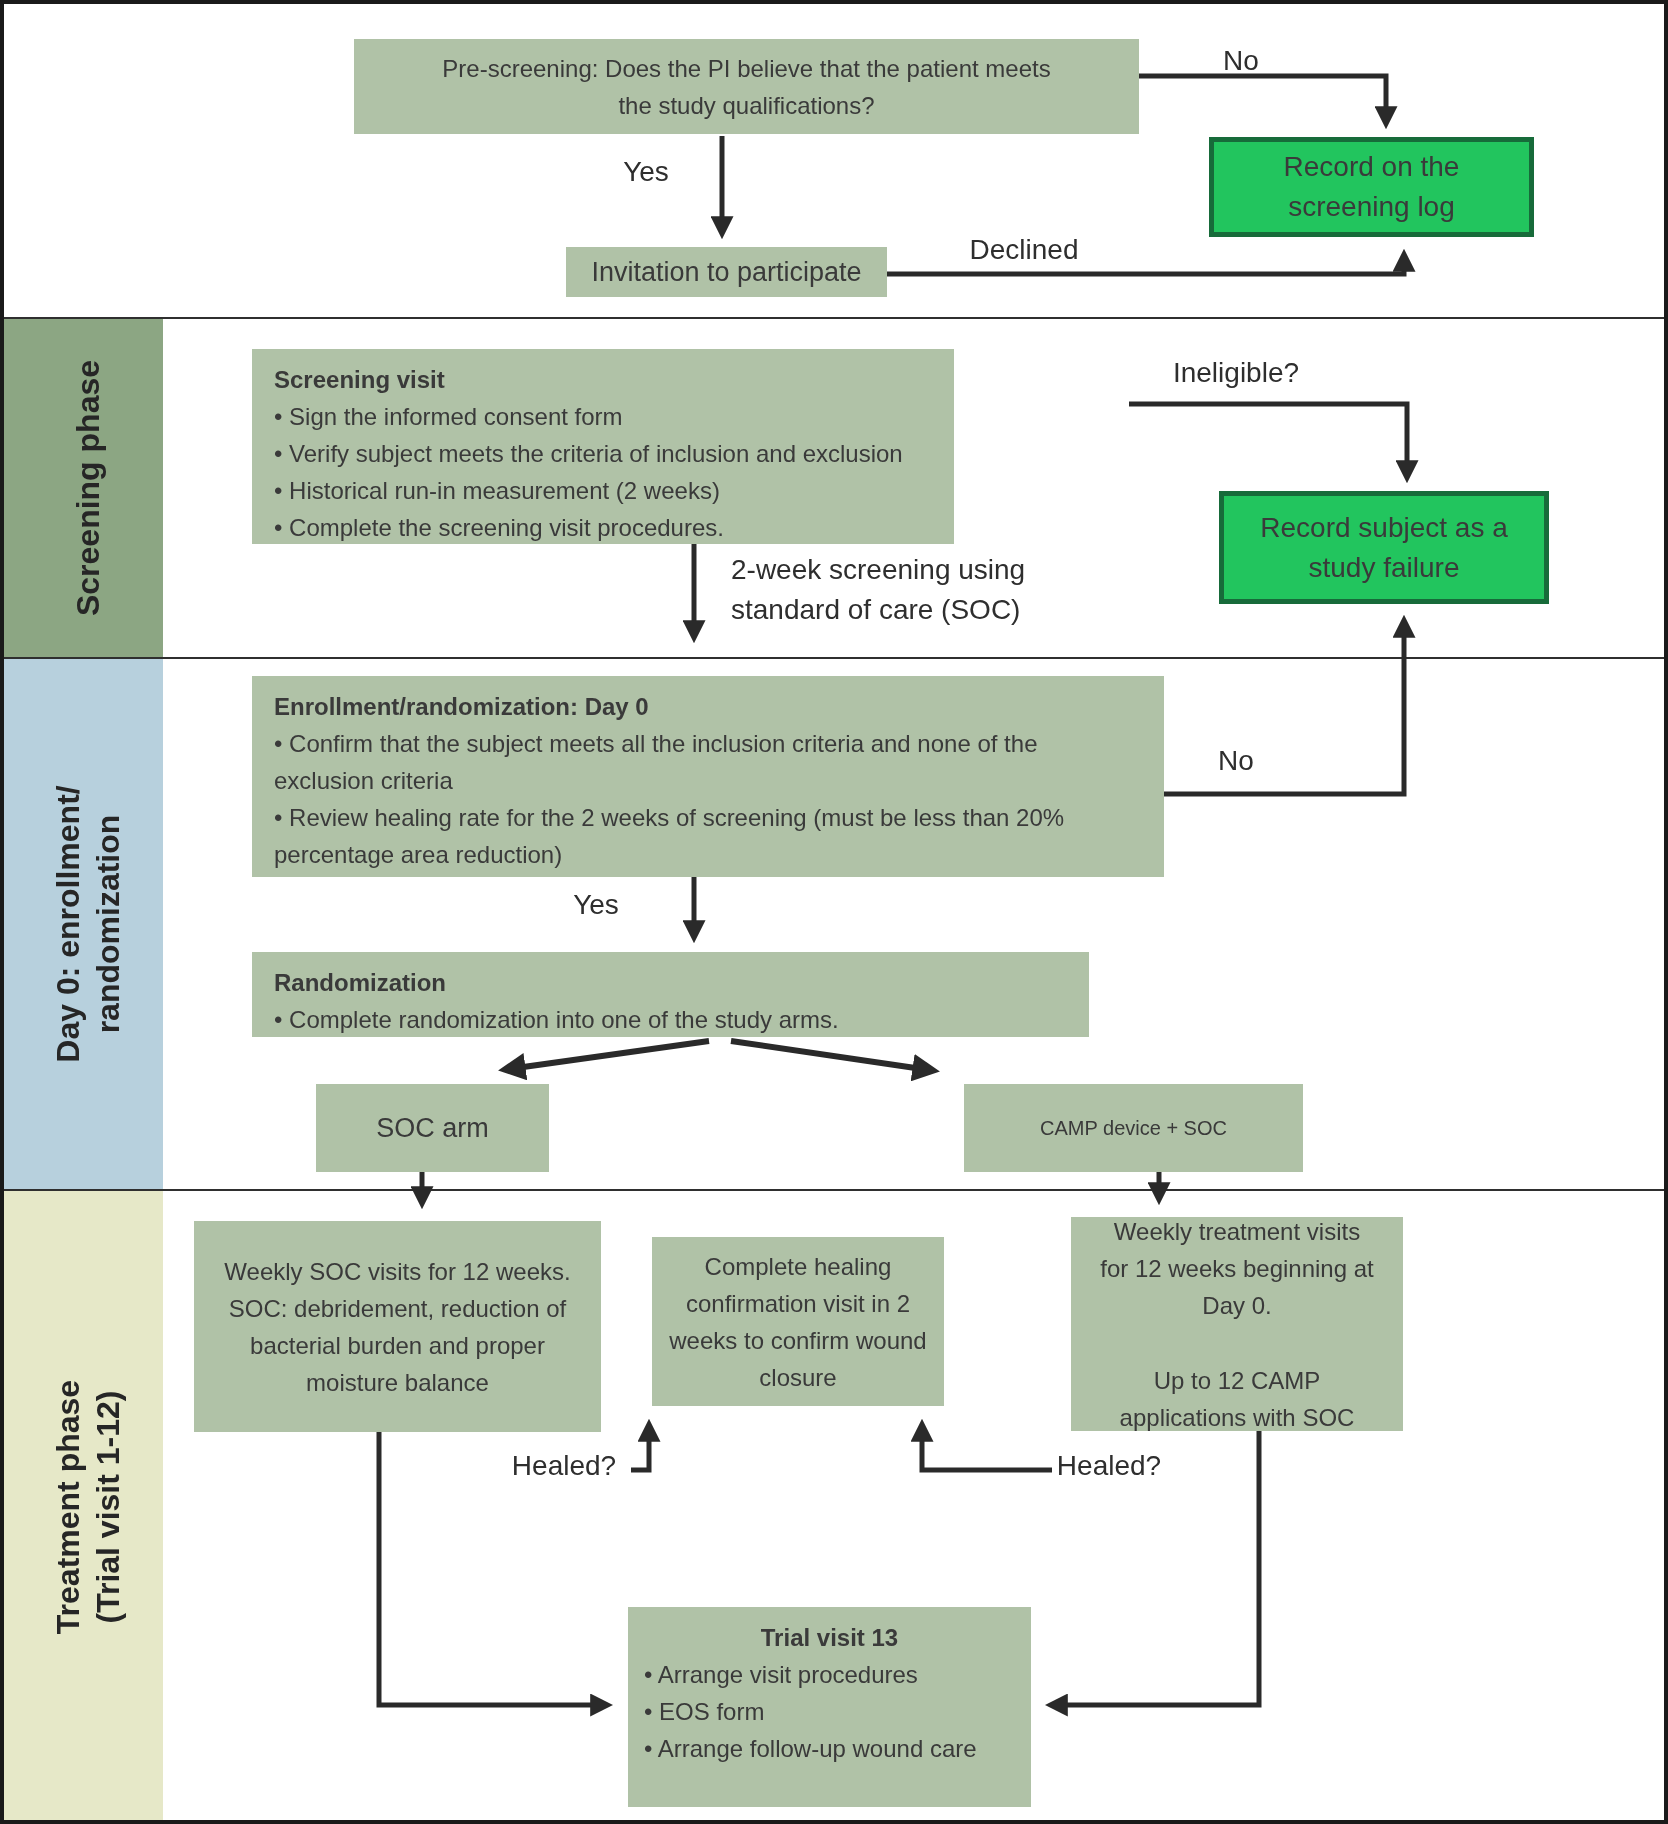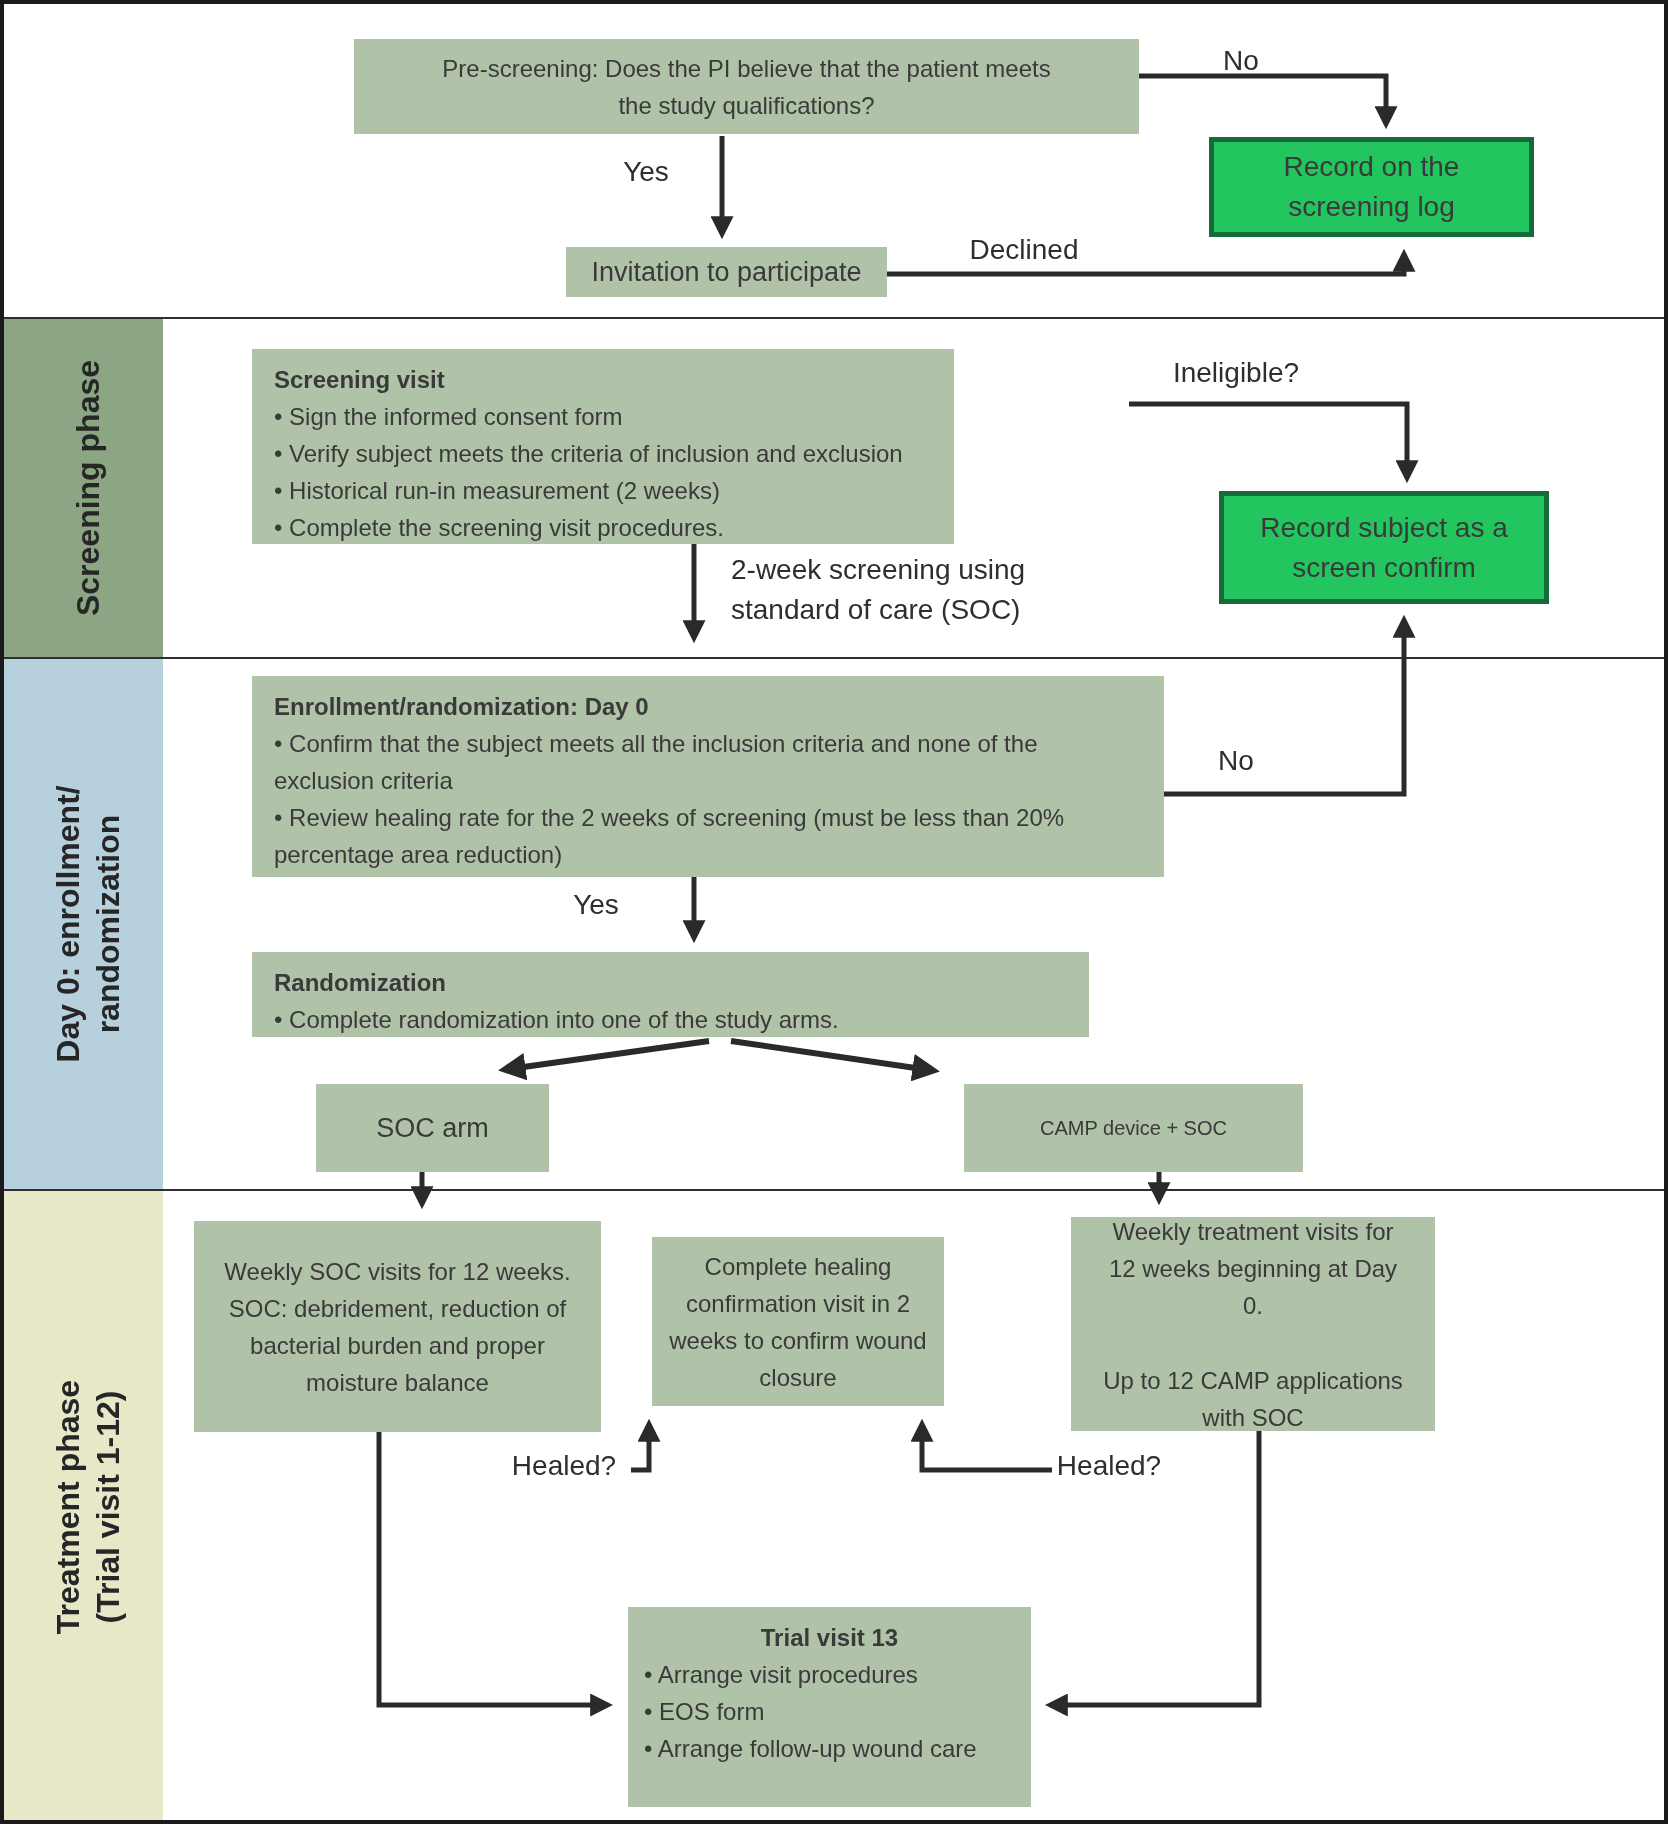--- a/index.html
+++ b/index.html
@@ -137,21 +137,21 @@
         <div>• Sign the informed consent form</div>
         <div>• Verify subject meets the criteria of inclusion and exclusion</div>
         <div>• Historical run-in measurement (2 weeks)</div>
         <div>• Complete the screening visit procedures.</div>
       </div>
   </div>
 
   <div class="whitebox" style="left:1215px;top:487px;width:330px;height:113px;">
     <div>
         <div>Record subject as a</div>
-        <div>screen confirm</div>
+        <div>study failure</div>
       </div>
   </div>
 
   <div class="edge-label" style="left:1232px;top:369px;">Ineligible?</div>
   <div class="edge-label-block" style="left:727px;top:546px;">
       <div>2-week screening using</div>
       <div>standard of care (SOC)</div>
     </div>
 
   <div class="gbox bullets-box" style="left:248px;top:672px;width:912px;height:201px;">
@@ -183,21 +183,21 @@
     <div>
         <div>Weekly SOC visits for 12 weeks.</div>
         <div>SOC: debridement, reduction of bacterial burden and proper moisture balance</div>
       </div>
   </div>
 
   <div class="gbox center-flex" style="left:648px;top:1233px;width:292px;height:169px;padding:6px 12px;">
     <div>Complete healing confirmation visit in 2 weeks to confirm wound closure</div>
   </div>
 
-  <div class="gbox center-flex gap-paragraphs" style="left:1067px;top:1213px;width:364px;height:214px;padding:6px 28px;">
+  <div class="gbox center-flex gap-paragraphs" style="left:1067px;top:1213px;width:332px;height:214px;padding:6px 28px;">
     <div class="gap-paragraphs">
         <div>Weekly treatment visits for 12 weeks beginning at Day 0.</div>
         <div>Up to 12 CAMP applications with SOC</div>
       </div>
   </div>
 
   <div class="edge-label" style="left:560px;top:1462px;">Healed?</div>
   <div class="edge-label" style="left:1105px;top:1462px;">Healed?</div>
 
   <div class="gbox bullets-box" style="left:624px;top:1603px;width:403px;height:200px;padding:12px 16px;">

